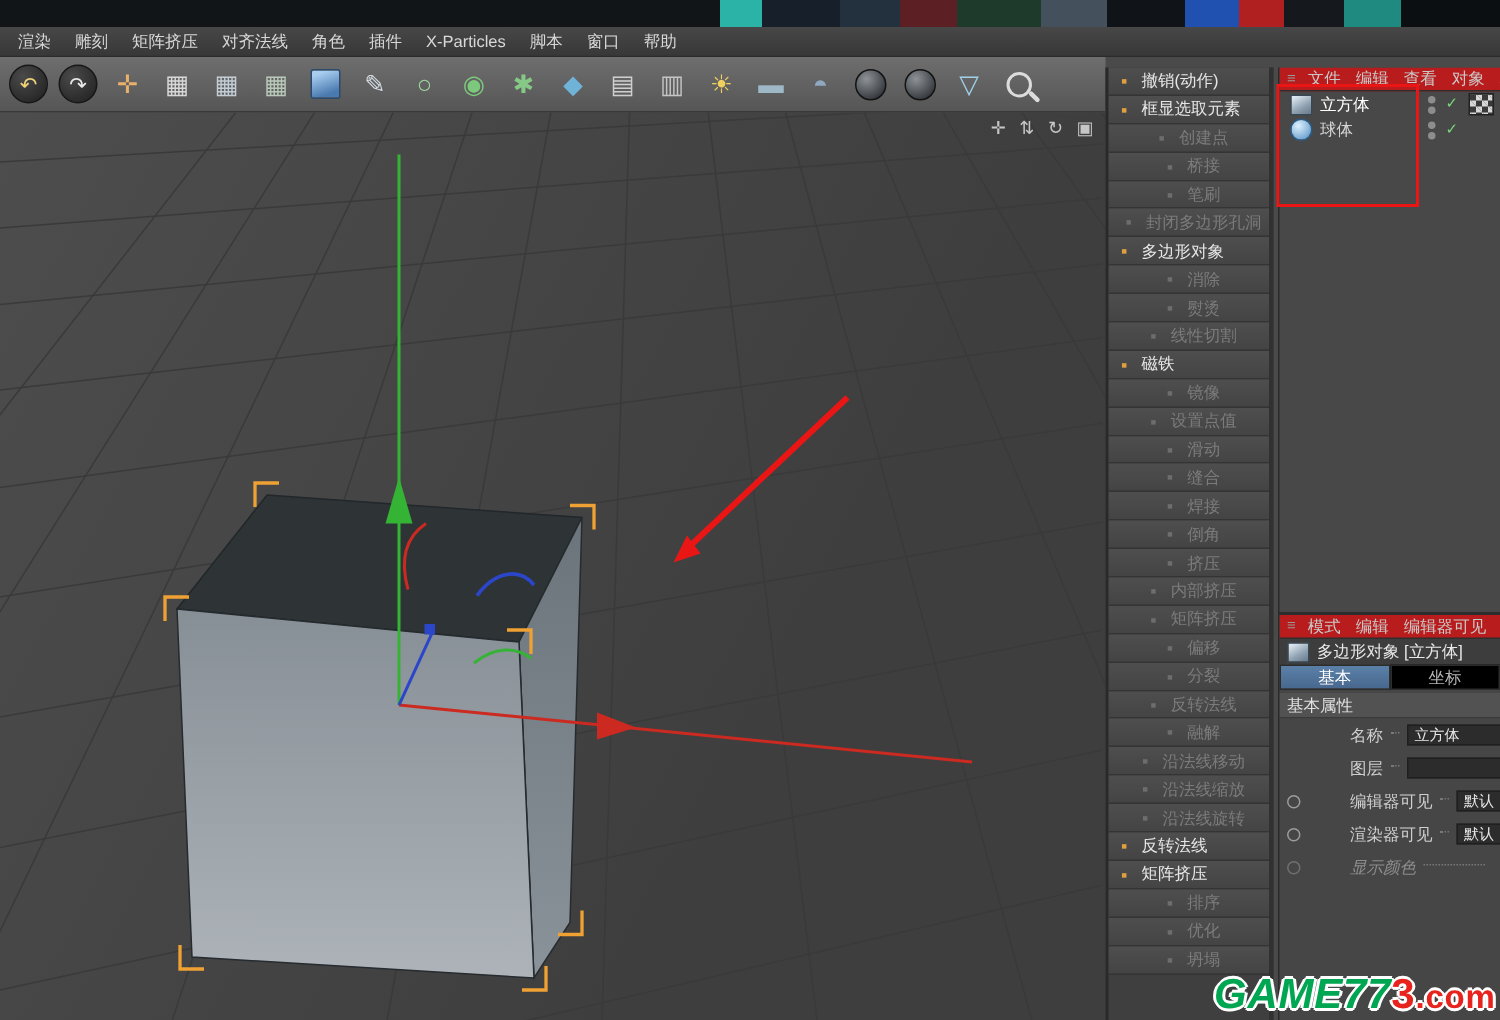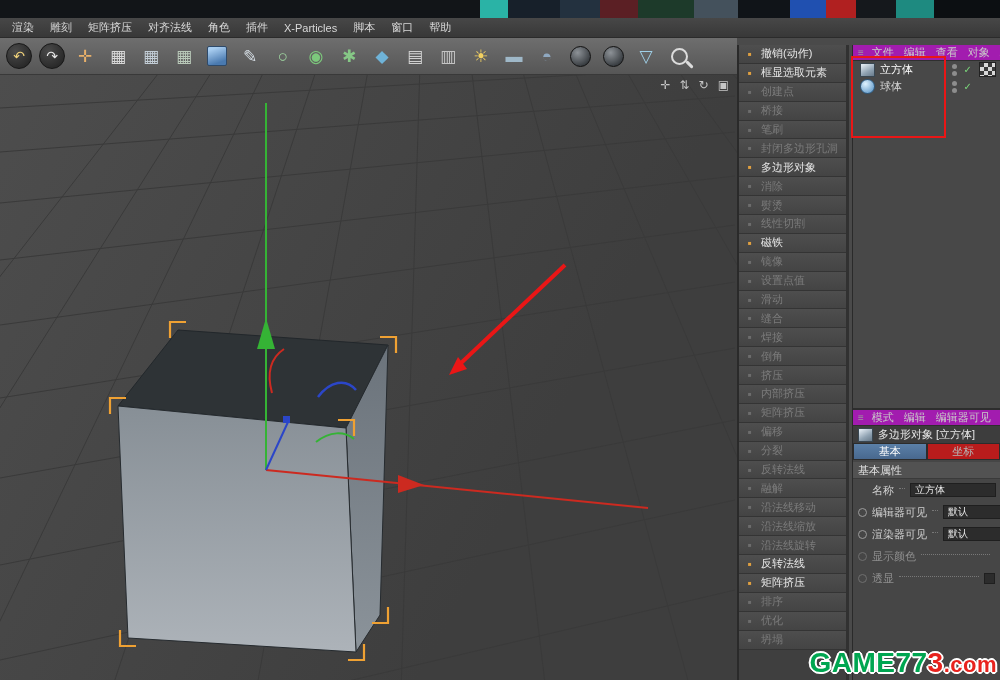--- a/index.html
+++ b/index.html
@@ -54,29 +54,29 @@
   svg .anno{stroke:var(--annotation,#ea1616);stroke-width:4;fill:none;}
   svg .anno-head{fill:var(--annotation,#ea1616);}
 
   
   .tool-panel{position:absolute;left:737px;top:45px;width:112px;height:635px;box-sizing:border-box;
               background:#3f3f3f;border-left:2px solid #2a2a2a;border-right:3px solid #313131;overflow:hidden;}
   .tool-rows{display:flex;flex-direction:column;}
   .trow{flex:none;height:18.9px;box-sizing:border-box;display:flex;align-items:center;gap:5px;
         padding:0 2px 0 4px;background:linear-gradient(#4e4e4e,#444);border-bottom:1px solid #343434;
         font-size:11px;color:#e6e6e6;white-space:nowrap;overflow:hidden;}
-  .trow.off{color:#7b7b7b;}
+  .trow.off{color:#7b7b7b;justify-content:center;}
   .ticon{width:13px;flex:none;text-align:center;color:#e0a040;}
   .ticon::before{content:"▪";font-size:12px;}
   .trow.off .ticon{color:#6d6d6d;}
 
   
   .object-manager{position:absolute;left:852px;top:45px;width:148px;height:363px;box-sizing:border-box;
                   background:#484848;border-left:1px solid #2a2a2a;overflow:hidden;}
-  .pm-menu{height:15px;background:#a21caf;border-bottom:1px solid #2f2f2f;display:flex;align-items:center;
+  .pm-menu{height:15px;background:#b91c1c;border-bottom:1px solid #2f2f2f;display:flex;align-items:center;
            font-size:11px;color:#c9c9c9;overflow:hidden;padding-left:2px;white-space:nowrap;}
   .pm-menu .burger{color:#9a9a9a;font-size:10px;padding:0 3px;}
   .pm-menu .burger::before{content:"≡";}
   .pm-menu .mi{padding:0 5px;flex:none;}
   .om-row{height:17px;display:flex;align-items:center;padding:0 4px 0 7px;font-size:11px;color:#ddd;}
   .obj-icon{flex:none;}
   .obj-icon.shape-objcube{width:13px;height:12px;background:linear-gradient(150deg,#dde6ee 10%,#8fa2b2 60%,#687a8a);
        border:1px solid #394752;}
   .obj-icon.shape-objsphere{width:13px;height:13px;border-radius:50%;border:1px solid #2e5a80;
        background:radial-gradient(circle at 35% 30%,#dff2ff,#4e8cc0);}
@@ -96,43 +96,43 @@
 
   
   .attr-manager{position:absolute;left:852px;top:408px;width:148px;height:272px;box-sizing:border-box;
                 background:#464646;border-left:1px solid #2a2a2a;border-top:2px solid #2d2d2d;overflow:hidden;}
   .am-title{height:17px;display:flex;align-items:center;gap:5px;padding-left:5px;background:#3d3d3d;
             color:#e8e8e8;font-size:11px;white-space:nowrap;}
   .am-tabs{display:flex;}
   .am-tab{flex:1;height:17px;display:flex;align-items:center;justify-content:center;font-size:11px;
           background:linear-gradient(var(--accent-tab,#5b80a8),#48688e);color:#fff;
           border:1px solid #2c2c2c;box-sizing:border-box;}
-  .am-tab.off{background:#b91c1c;color:#b4b4b4;font-family:Liberation Serif, serif;}
+  .am-tab.off{background:#000000;color:#b4b4b4;font-family:Liberation Serif, serif;}
   .am-section{height:16px;margin-top:2px;display:flex;align-items:center;padding-left:5px;
               background:#525252;color:#e0e0e0;font-size:11px;border-bottom:1px solid #3a3a3a;}
   .arow{height:22px;display:flex;align-items:center;padding:0 5px;font-size:11px;color:#cfcfcf;}
-  .arow.off{color:#8d8d8d;}
+  .arow.off{color:#8d8d8d;font-style:italic;}
   .keyring{width:7px;height:7px;flex:none;border:1.4px solid #9c9c9c;border-radius:50%;margin-right:5px;}
   .arow.off .keyring{border-color:#6f6f6f;}
   .keyring.off{visibility:hidden;}
-  .alabel{white-space:nowrap;}
+  .alabel{white-space:nowrap;margin-left:28px;}
   .leader{flex:1;min-width:6px;border-bottom:1px dotted #787878;margin:0 5px 4px 5px;}
   .ctl{flex:none;box-sizing:border-box;}
   .ctl-text{width:86px;height:14px;background:#2c2c2c;border:1px solid #1f1f1f;color:#e8e8e8;
             font-size:10px;display:flex;align-items:center;padding:0 4px;}
   .ctl-select{width:86px;height:14px;background:#2c2c2c;border:1px solid #1f1f1f;color:#e8e8e8;
               font-size:10px;display:flex;align-items:center;justify-content:space-between;padding:0 4px;}
   .ctl-select::after{content:"▾";color:#999;font-size:9px;}
   .ctl-check{width:11px;height:11px;background:#2c2c2c;border:1px solid #1f1f1f;}
 
   
   .watermark{position:absolute;right:3px;bottom:1px;z-index:40;font-weight:bold;font-size:28px;
              letter-spacing:.5px;white-space:nowrap;
              text-shadow:-2px 0 #fff,2px 0 #fff,0 -2px #fff,0 2px #fff,-1px -1px #fff,1px 1px #fff,-1px 1px #fff,1px -1px #fff;}
-  .wm-green{color:var(--logo-green,#00a651);}
+  .wm-green{color:var(--logo-green,#00a651);font-style:italic;}
   .wm-red{color:var(--logo-red,#e8231e);}
   .wm-com{color:var(--logo-red,#e8231e);font-size:22px;}
 </style>
 </head>
 <body>
 
 <div id="app">
 
   <div class="top-strip">
 
@@ -556,20 +556,26 @@
     <div class="am-section">基本属性</div>
     <div class="am-rows">
 
         <div class="arow">
           <span class="keyring off"></span>
           <span class="alabel">名称</span>
           <span class="leader"></span>
           <span class="ctl ctl-text">立方体</span>
         </div>
 
+        <div class="arow">
+          <span class="keyring off"></span>
+          <span class="alabel">图层</span>
+          <span class="leader"></span>
+          <span class="ctl ctl-text"></span>
+        </div>
 
         <div class="arow">
           <span class="keyring"></span>
           <span class="alabel">编辑器可见</span>
           <span class="leader"></span>
           <span class="ctl ctl-select">默认</span>
         </div>
 
         <div class="arow">
           <span class="keyring"></span>
@@ -579,26 +585,20 @@
         </div>
 
 
         <div class="arow off">
           <span class="keyring"></span>
           <span class="alabel">显示颜色</span>
           <span class="leader"></span>
 
         </div>
 
-        <div class="arow off">
-          <span class="keyring"></span>
-          <span class="alabel">透显</span>
-          <span class="leader"></span>
-          <span class="ctl ctl-check"></span>
-        </div>
       </div>
   </div>
 
   <div class="watermark">
     <span class="wm-green">GAME77</span><span class="wm-red">3</span><span class="wm-com">.com</span>
   </div>
 
 </div>
 
 </body></html>

